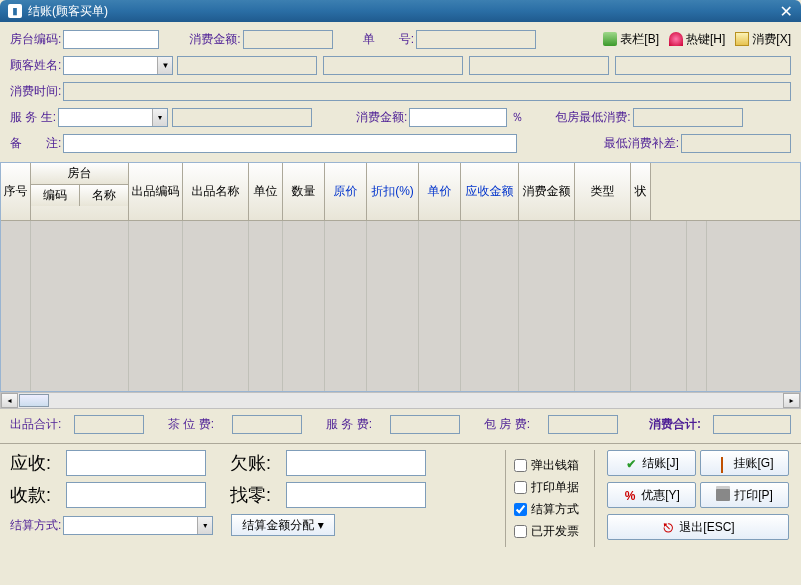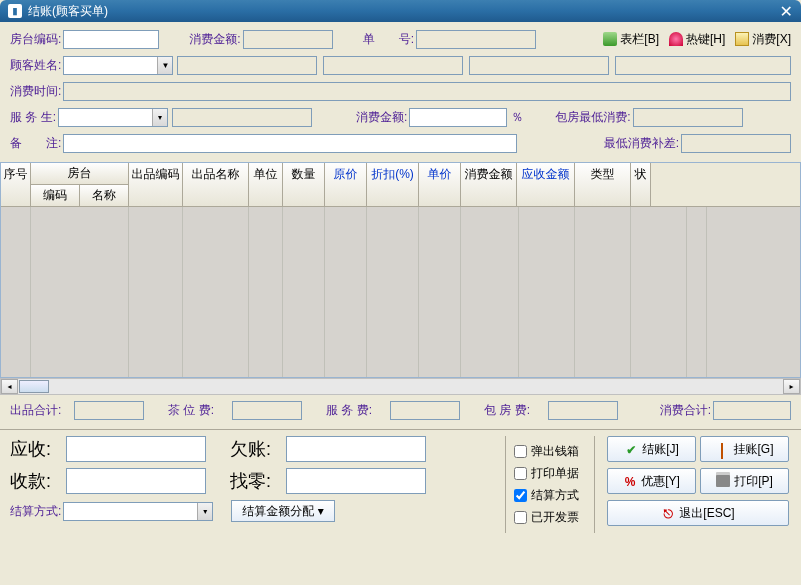--- a/index.html
+++ b/index.html
@@ -15,37 +15,37 @@
 .inp.ro { background: #ece9d8; }
 .combo { height: 19px; border: 1px solid #7f9db9; background: #fff; position: relative; display: inline-flex; align-items: center; }
 .combo .arrow { width: 15px; height: 17px; background: linear-gradient(#f2f2f2,#d8d8d8); border-left: 1px solid #aaa; display: flex; align-items: center; justify-content: center; font-size: 8px; position: absolute; right: 0; top: 0; }
 .toolbar-link { color: #000; cursor: pointer; display: inline-flex; align-items: center; margin-left: 10px; }
 .toolbar-link .ti { width: 14px; height: 14px; margin-right: 3px; }
 .ti-green { background: linear-gradient(#9fd88a,#3b9a2a); border-radius: 2px; }
 .ti-red { background: radial-gradient(circle,#f7a,#c03); border-radius: 50% 50% 0 0; }
 .ti-note { background: linear-gradient(#fcf2b5,#e6c24f); border: 1px solid #b89020; }
 .grid { border: 1px solid #99b4d1; margin: 0 0 0 0; }
 .grid-head { display: flex; background: #ece9d8; border-bottom: 1px solid #aca899; }
-.gh { border-right: 1px solid #aca899; padding: 3px 2px; text-align: center; background: linear-gradient(#fefefe,#e8e5d7); white-space: nowrap; overflow: hidden; }
+.gh { border-right: 1px solid #aca899; padding: 20px 2px; text-align: center; background: linear-gradient(#fefefe,#e8e5d7); white-space: nowrap; overflow: hidden; }
 .gh.split { display: flex; flex-direction: column; padding: 0; }
 .gh.split .toph { border-bottom: 1px solid #aca899; padding: 2px; background: linear-gradient(#fefefe,#e8e5d7); }
 .gh.split .bot { display: flex; }
 .gh.split .bot div { flex: 1; padding: 2px; border-right: 1px solid #aca899; background: linear-gradient(#fefefe,#e8e5d7); }
 .gh.split .bot div:last-child { border-right: none; }
 .grid-body { height: 170px; background: #d6d3ce; position: relative; }
 .grid-body .vlines { position: absolute; inset: 0; display: flex; }
 .grid-body .vlines div { border-right: 1px solid #c0c0b8; }
 .hscroll { height: 17px; background: #e8e8e8; border: 1px solid #c0c0c0; display: flex; align-items: center; position: relative; }
 .hscroll .sbtn { width: 17px; height: 15px; background: linear-gradient(#f8f8f8,#ddd); border: 1px solid #aaa; display: flex; align-items: center; justify-content: center; font-size: 8px; }
 .hscroll .thumb { width: 30px; height: 13px; background: linear-gradient(#eef,#cde); border: 1px solid #89a; margin-left: 1px; }
 .totals { padding: 4px 10px; }
 .totals .row { height: 22px; }
 .totals .lbl { width: 62px; }
 .totals .inp { width: 70px; }
-.totals .strong { font-weight: normal; text-align: right; }
+.totals .strong { font-weight: bold; }
 .bottom { display: flex; padding: 6px 10px; border-top: 1px solid #aca899; }
 .bigblock { flex: 1; }
 .bigrow { display: flex; align-items: center; margin-bottom: 6px; }
 .biglbl { font-size: 18px; width: 56px; }
 .biginp { height: 26px; width: 140px; border: 1px solid #7f9db9; background: #fff; }
 .methodrow { display: flex; align-items: center; margin-top: 2px; }
 .allocbtn { height: 22px; border: 1px solid #7f9db9; background: linear-gradient(#fff,#e6eef8); padding: 0 10px; cursor: pointer; margin-left: 18px; }
 .checks { width: 90px; border-left: 1px solid #aca899; border-right: 1px solid #aca899; padding: 2px 8px; margin-left: 36px; }
 .checks label { display: flex; align-items: center; margin: 5px 0; cursor: pointer; }
 .checks input { margin-right: 4px; }
@@ -145,22 +145,22 @@
           <div>名称</div>
         </div>
     </div>
     <div class="gh" id="gh-outCode" style="width: 54px;">出品编码</div>
     <div class="gh" id="gh-outName" style="width: 66px;">出品名称</div>
     <div class="gh" id="gh-unit" style="width: 34px;">单位</div>
     <div class="gh" id="gh-qty" style="width: 42px;">数量</div>
     <div class="gh link-blue" id="gh-origPrice" style="width: 42px;">原价</div>
     <div class="gh link-blue" id="gh-discount" style="width: 52px;">折扣(%)</div>
     <div class="gh link-blue" id="gh-price" style="width: 42px;">单价</div>
+    <div class="gh link-blue" id="gh-receivable" style="width: 58px;">应收金额</div>
     <div class="gh" id="gh-consumeAmt" style="width: 56px;">消费金额</div>
-    <div class="gh link-blue" id="gh-receivable" style="width: 58px;">应收金额</div>
     <div class="gh" id="gh-type" style="width: 56px;">类型</div>
     <div class="gh" id="gh-tail" style="width: 20px;">状</div>
   </div>
   <div class="grid-body">
     <div class="vlines" id="vlines">
         <div style="width: 30px;"></div>
         <div style="width: 98px;"></div>
         <div style="width: 54px;"></div>
         <div style="width: 66px;"></div>
         <div style="width: 34px;"></div>

